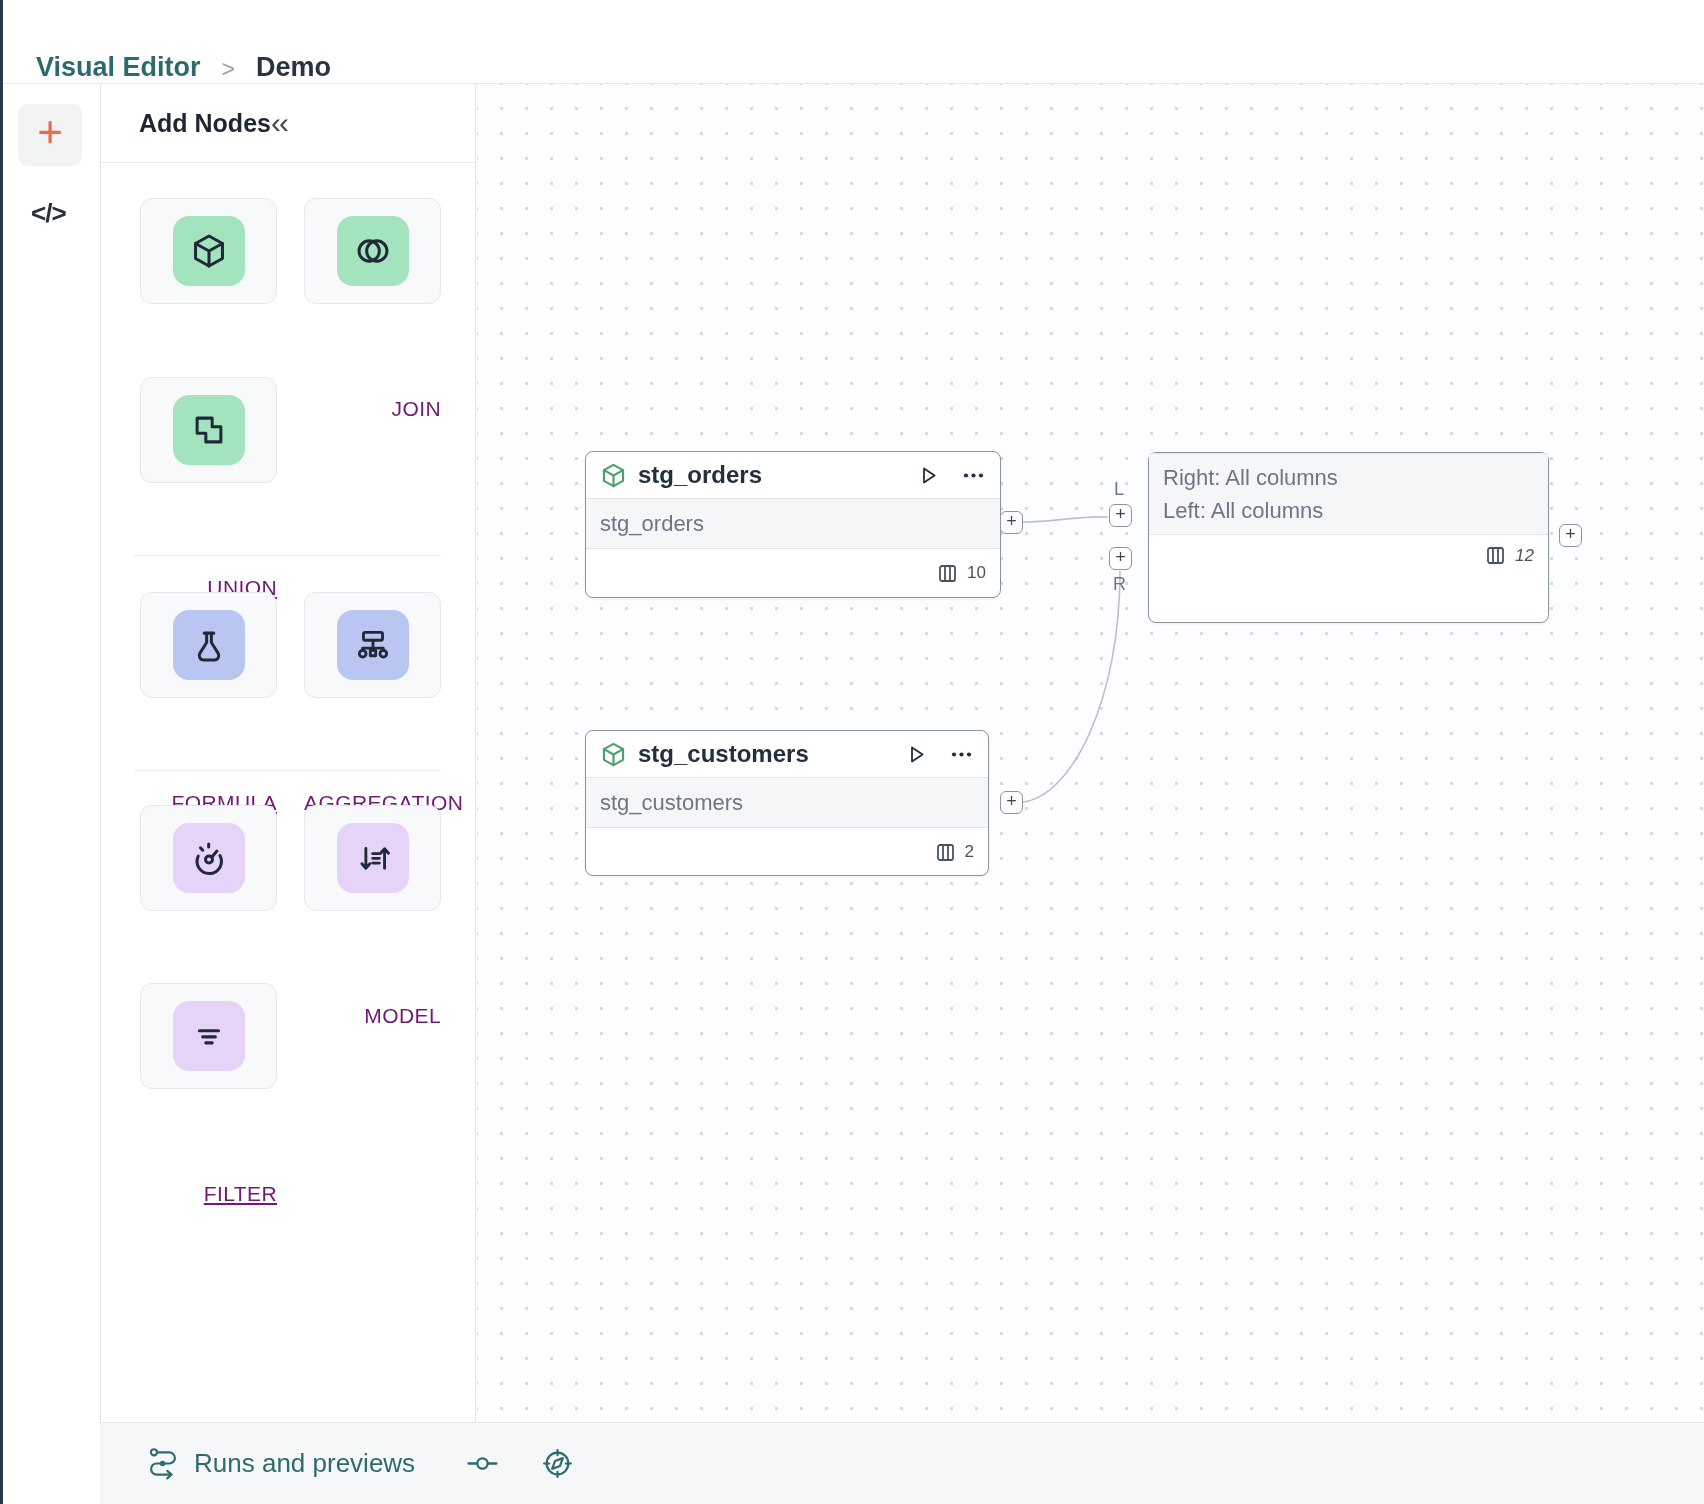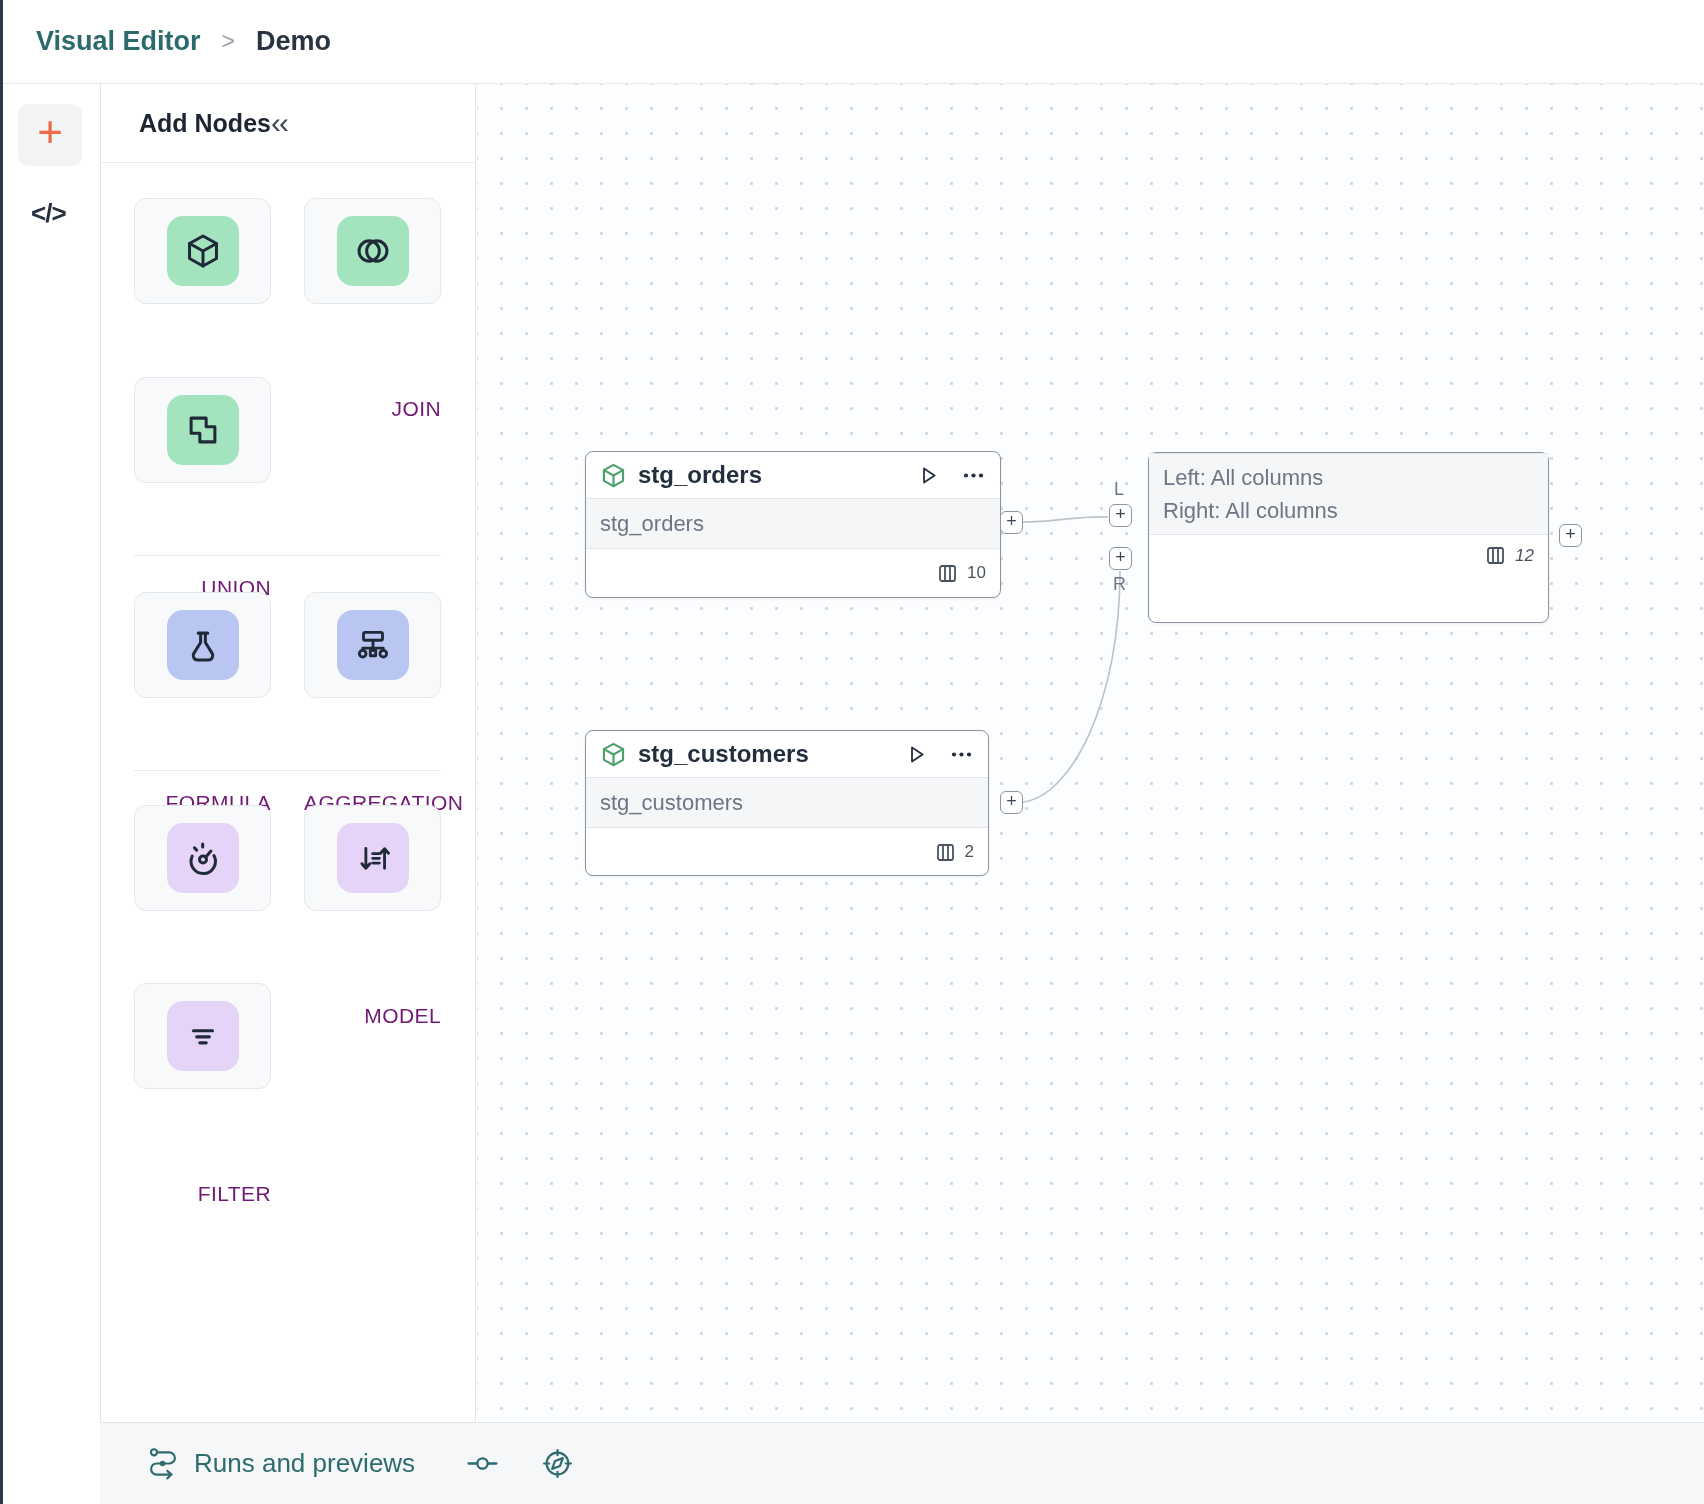--- a/index.html
+++ b/index.html
@@ -3,21 +3,21 @@
 <meta charset="utf-8">
 <style>
   * { margin:0; padding:0; box-sizing:border-box; }
   html,body { width:1704px; height:1504px; overflow:hidden; background:#ffffff;
     font-family:"Liberation Sans", sans-serif; color:#232e3e; }
 
   
   .left-edge { position:absolute; left:0; top:0; width:3px; height:1504px; background:#2e3948; z-index:50; }
 
   .topbar { position:absolute; left:3px; top:0; width:1701px; height:84px; background:#fff;
-    border-bottom:1px solid #e5e7ea; display:flex; align-items:center; padding-left:33px; z-index:20; }
+    border-bottom:1px solid #e5e7ea; display:flex; align-items:flex-end; padding-left:33px; z-index:20; }
   .crumb-section { color:#2c6a6e; font-size:27px; font-weight:700; }
   .crumb-sep { color:#98a0ab; font-size:23px; margin:0 21px; font-weight:400; }
   .crumb-page { color:#2a3342; font-size:27px; font-weight:700; }
 
   .rail { position:absolute; left:3px; top:84px; width:97px; height:1420px; background:#fff; z-index:15; }
   .rail-add { position:absolute; left:15px; top:20px; width:64px; height:62px; background:#f2f3f5;
     border-radius:10px; color:#ee6a47; font-size:44px; font-weight:300; line-height:56px; text-align:center; cursor:pointer; }
   .rail-code { position:absolute; left:28px; top:114px; font-size:26px; font-weight:700; color:#28323f;
     letter-spacing:-1px; cursor:pointer; }
 
@@ -34,21 +34,21 @@
   .tile-ic { width:72px; height:70px; border-radius:16px; display:flex; align-items:center; justify-content:center; }
   .tile-ic svg { width:38px; height:38px; }
   .ic-green  { background:#a3e4bf; }
   .ic-blue   { background:#bac6f2; }
   .ic-purple { background:#e5d4f7; }
   .tile-label { position:absolute; width:137px; text-align:right; font-size:21px; color:#701a75;
     letter-spacing:0.4px; white-space:nowrap; }
   .pdivider { position:absolute; left:33px; width:307px; height:0; border-top:1.5px solid #e7e9ec; }
 
   
-  .c1 { left:33px; }  .c2 { left:203px; }
+  .c1 { left:39px;text-decoration:underline; }  .c2 { left:203px; }
 
   
   .canvas { position:absolute; left:477px; top:84px; width:1227px; height:1338px; background:#fcfdfe;
     background-image:radial-gradient(circle, #d6dae0 1.4px, transparent 1.6px);
     background-size:25px 25px; background-position:12px 12px; z-index:1; }
 
   svg.wires { position:absolute; left:0; top:0; width:1704px; height:1504px; z-index:2; pointer-events:none; }
 
   .node { position:absolute; background:#fff; border:1px solid #8b93a0; border-radius:8px;
     box-shadow:0 1px 3px rgba(20,30,50,.07); z-index:3; }
@@ -274,22 +274,22 @@
   <div class="node-foot foot-h48">
     <svg viewBox="0 0 21 21" stroke="#49525f">
         <use href="#g-cols"></use>
       </svg>
     <span>2</span>
   </div>
 </div>
 
 <div class="node" style="left:1148px; top:452px; width:401px; height:171px">
   <div class="node-body body-double">
+    <div>Right: All columns</div>
     <div>Left: All columns</div>
-    <div>Right: All columns</div>
   </div>
   <div class="node-foot foot-h41">
     <svg viewBox="0 0 21 21" stroke="#49525f">
         <use href="#g-cols"></use>
       </svg>
     <span>12</span>
   </div>
 </div>
 
 <div class="handle" style="left:1000px; top:511px">+</div>

